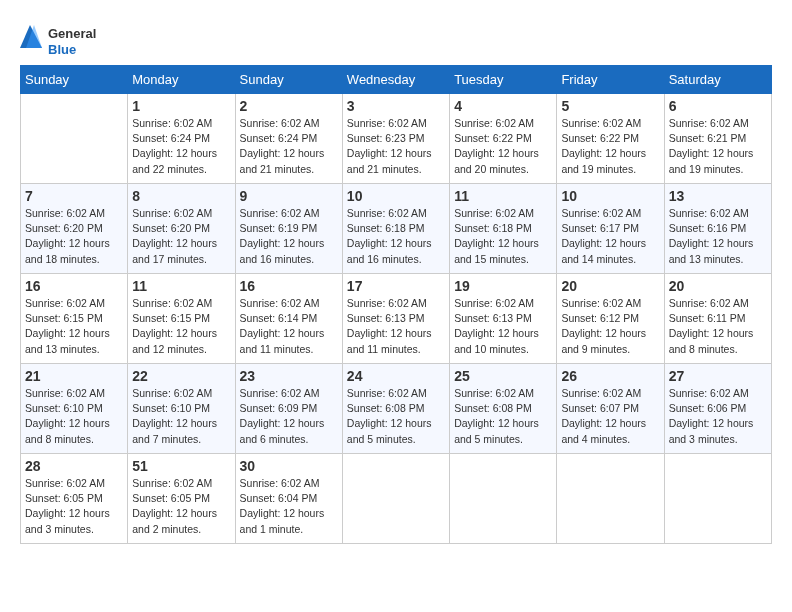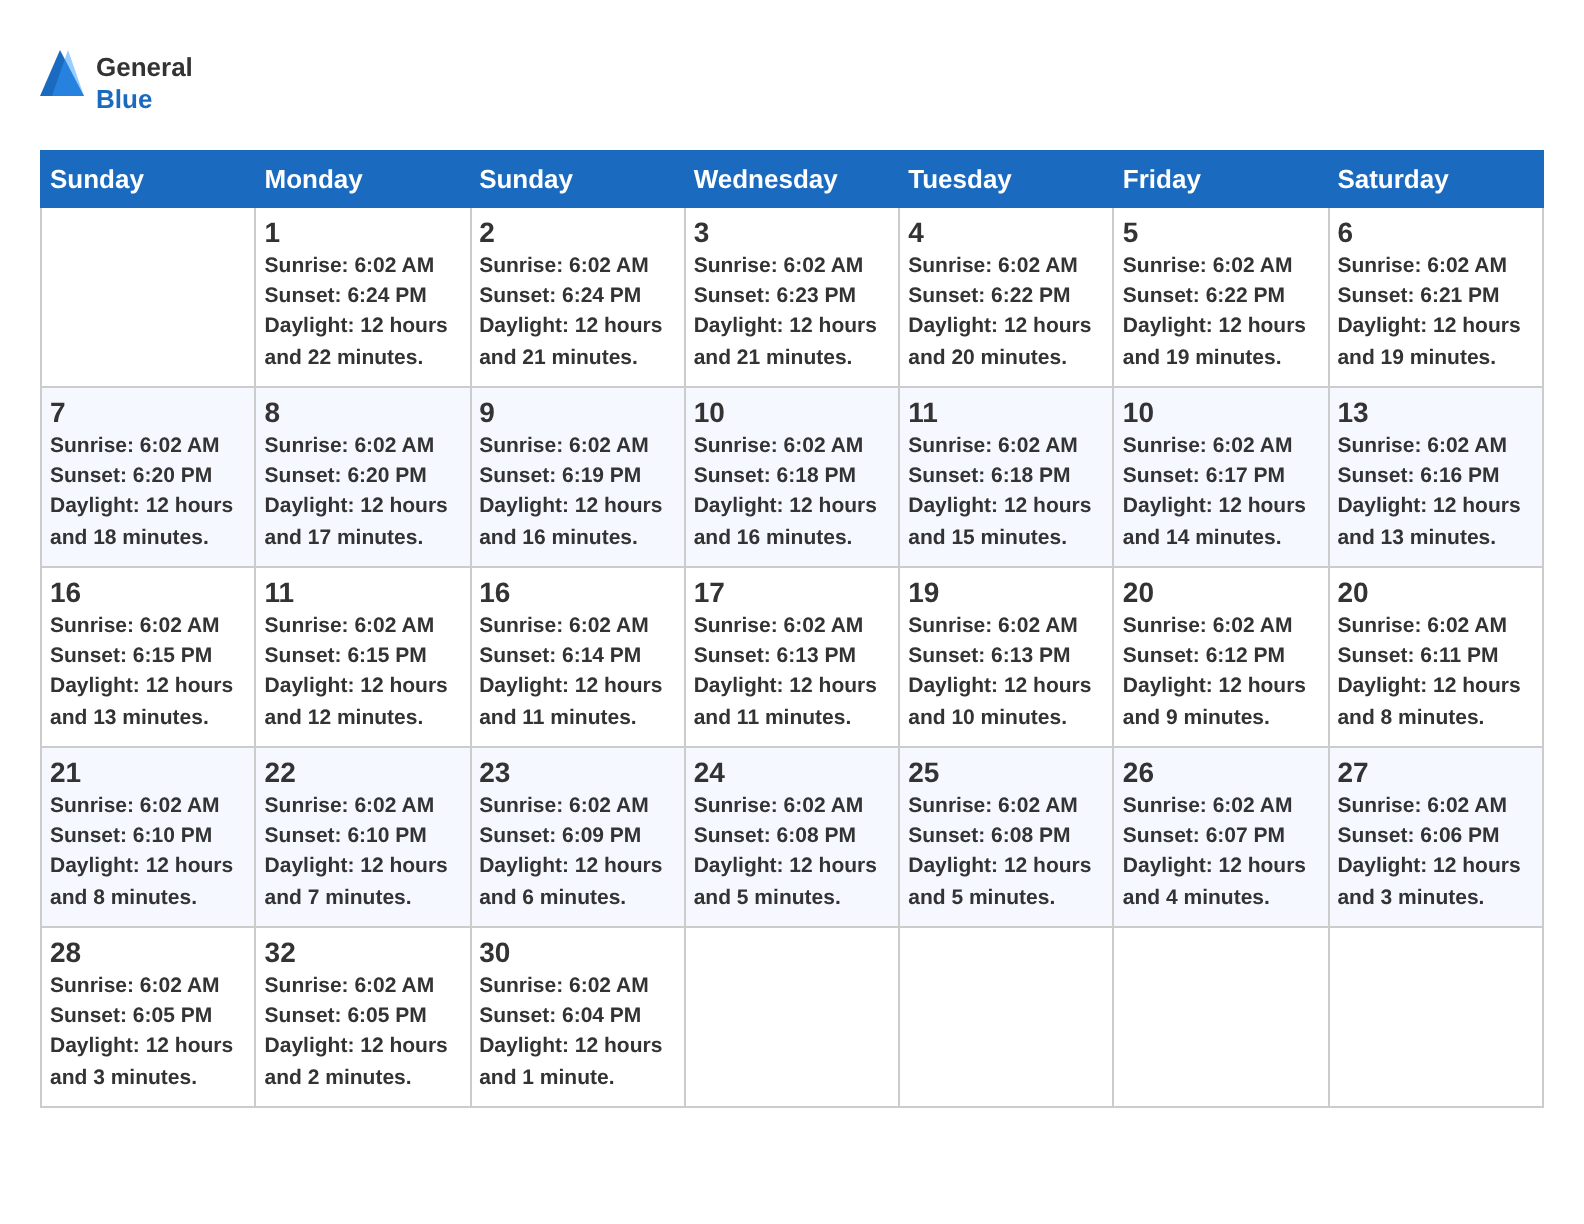--- a/index.html
+++ b/index.html
@@ -7,21 +7,20 @@
       font-family: Arial, sans-serif;
       background: #fff;
       width: 792px;
       min-height: 612px;
       padding: 20px;
     }
     .header-section {
       display: flex;
       justify-content: space-between;
       align-items: center;
-      margin-bottom: 10px;
     }
     .logo {
       display: flex;
       align-items: center;
       gap: 4px;
     }
     .title-section {
       text-align: right;
     }
     .month-title {
@@ -37,21 +36,21 @@
       width: 100%;
       border-collapse: collapse;
       font-size: 11px;
     }
     .calendar-table thead th {
       background-color: #1a6bbf;
       color: #fff;
       padding: 6px 4px;
       text-align: left;
       font-size: 13px;
-      font-weight: bold;
+      font-weight: normal;
       border: 1px solid #1a6bbf;
     }
     .calendar-table tbody td {
       border: 1px solid #ccc;
       vertical-align: top;
       padding: 4px;
       width: calc(100% / 7);
       min-height: 80px;
       height: 90px;
     }
@@ -59,21 +58,20 @@
       font-size: 14px;
       font-weight: bold;
       color: #333;
       display: block;
       margin-bottom: 2px;
     }
     .day-info {
       color: #333;
       font-size: 10.5px;
       line-height: 1.45;
-      font-weight: bold;
     }
     .empty-cell {
       background: #f9f9f9;
     }
     tbody tr:nth-child(odd) td {
       background-color: #fff;
     }
     tbody tr:nth-child(even) td {
       background-color: #f5f8ff;
     }
@@ -225,21 +223,21 @@
           <span class="day-number">27</span>
           <div class="day-info">Sunrise: 6:02 AM<br>Sunset: 6:06 PM<br>Daylight: 12 hours<br>and 3 minutes.</div>
         </td>
       </tr>
       <tr>
         <td>
           <span class="day-number">28</span>
           <div class="day-info">Sunrise: 6:02 AM<br>Sunset: 6:05 PM<br>Daylight: 12 hours<br>and 3 minutes.</div>
         </td>
         <td>
-          <span class="day-number">32</span>
+          <span class="day-number">51</span>
           <div class="day-info">Sunrise: 6:02 AM<br>Sunset: 6:05 PM<br>Daylight: 12 hours<br>and 2 minutes.</div>
         </td>
         <td>
           <span class="day-number">30</span>
           <div class="day-info">Sunrise: 6:02 AM<br>Sunset: 6:04 PM<br>Daylight: 12 hours<br>and 1 minute.</div>
         </td>
         <td class="empty-cell"></td>
         <td class="empty-cell"></td>
         <td class="empty-cell"></td>
         <td class="empty-cell"></td>

